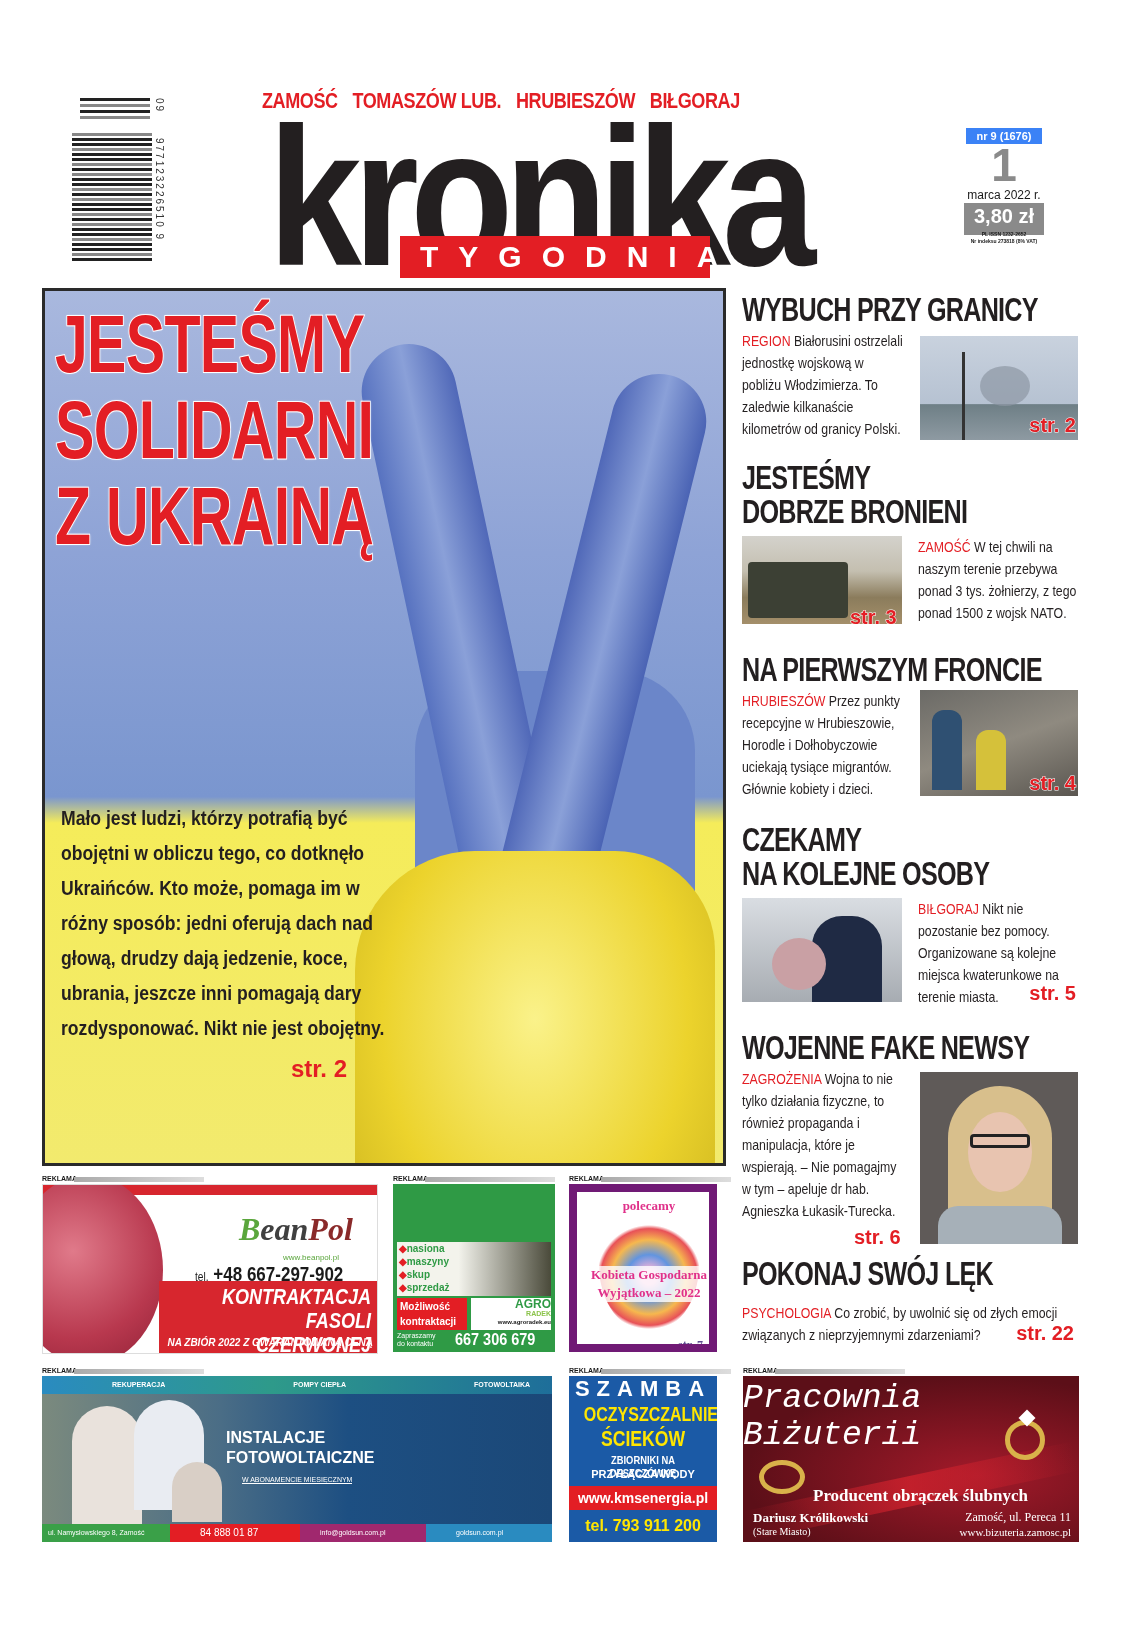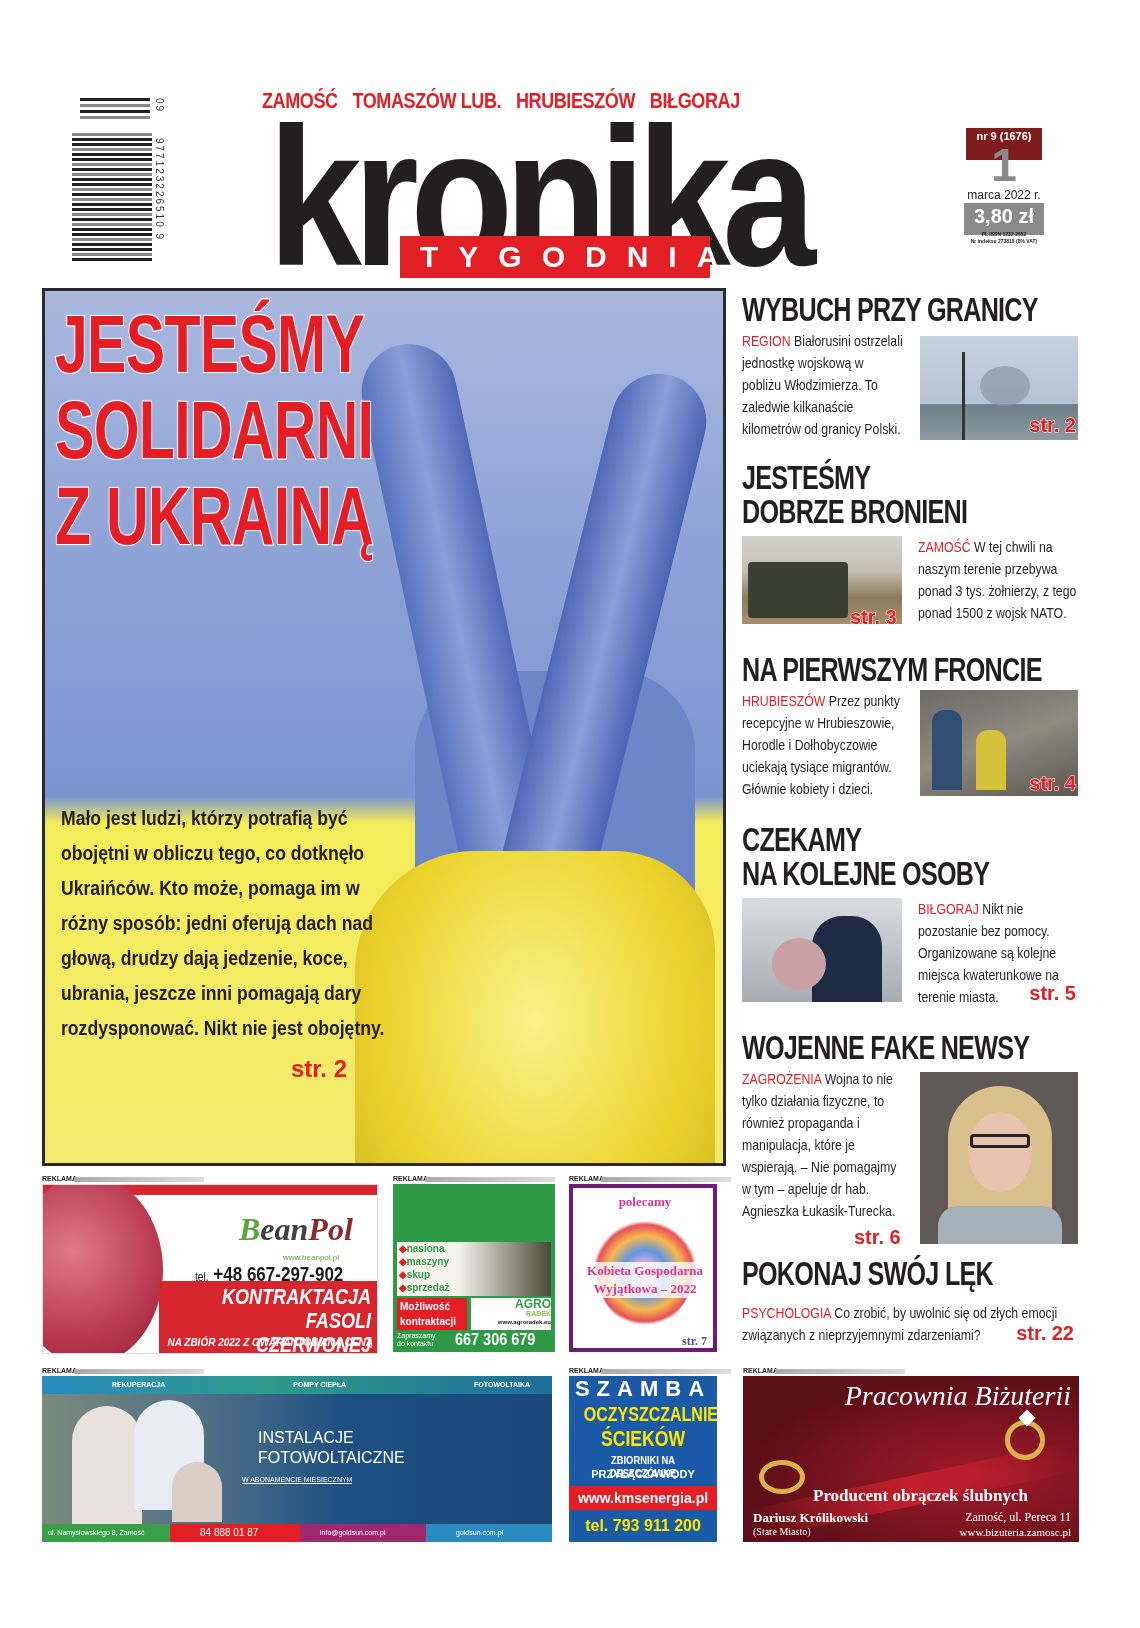--- a/index.html
+++ b/index.html
@@ -9,21 +9,21 @@
 .barcode{left:72px;top:98px;width:90px;height:168px;display:flex;flex-direction:column;gap:2px}
 .bc-top{display:flex;flex-direction:column;gap:3px;margin-left:8px;width:70px;margin-bottom:12px}
 .bc-bar{height:3px;background:#222}
 .bc-bar.g{background:#888}
 .bc-main{display:flex;flex-direction:column;gap:2px;width:80px}
 .bc-digits{position:absolute;left:82px;top:40px;writing-mode:vertical-rl;font-size:10px;letter-spacing:2px;color:#333}
 .bc-digits2{position:absolute;left:82px;top:0px;writing-mode:vertical-rl;font-size:10px;letter-spacing:2px;color:#333}
 .towns{left:262px;top:88px;display:flex;gap:18px;font-weight:bold;color:#e31e24;font-size:22px;letter-spacing:-0.5px;transform:scaleX(.82);transform-origin:left top;width:760px}
 .logo{left:268px;top:88px;font-weight:bold;font-size:196px;letter-spacing:-10px;color:#231f20;line-height:1;transform:scaleX(.86);transform-origin:left top}
 .tyg{left:400px;top:236px;width:310px;height:42px;background:#e31e24;color:#fff;font-weight:bold;font-size:30px;letter-spacing:20px;text-align:center;line-height:42px;padding-left:20px}
-.issue{left:966px;top:128px;width:76px;height:32px;background:#7f1d1d;color:#fff;font-size:11px;font-weight:bold;text-align:center;line-height:16px}
+.issue{left:966px;top:128px;width:76px;height:16px;background:#3b82f6;color:#fff;font-size:11px;font-weight:bold;text-align:center;line-height:16px}
 .day{left:966px;top:142px;width:76px;text-align:center;font-size:46px;font-weight:bold;color:#8a8a8a;line-height:46px}
 .date{left:960px;top:188px;width:88px;text-align:center;font-size:12px;font-weight:normal}
 .price{left:964px;top:203px;width:80px;height:32px;background:#8a8a8a;color:#fff;font-size:20px;font-weight:bold;text-align:center;line-height:26px}
 .issn{left:958px;top:231px;width:92px;text-align:center;font-size:5px;line-height:7px;font-weight:bold}
 
 .hero{left:42px;top:288px;width:684px;height:878px;border:3px solid #2a2a2a;overflow:hidden;background:linear-gradient(180deg,#a9b8de 0%,#8ea3d6 30%,#7a96cf 58%,#f5ec5a 61%,#f2ea6e 100%)}
 .hand-f1{left:365px;top:48px;width:95px;height:560px;border-radius:48px;background:linear-gradient(90deg,#5772c0,#8aa0d8,#5068b8);transform:rotate(-12deg)}
 .hand-f2{left:510px;top:76px;width:95px;height:560px;border-radius:48px;background:linear-gradient(90deg,#5068b8,#8aa0d8,#4a63b4);transform:rotate(14deg)}
 .hand-palm{left:370px;top:380px;width:280px;height:260px;border-radius:80px 80px 40px 40px;background:#6b86c9}
 .hand-fist{left:310px;top:560px;width:360px;height:420px;border-radius:120px 100px 60px 60px;background:radial-gradient(ellipse at 50% 40%,#faf28a,#ecd32c 60%,#c9b21e)}
@@ -214,41 +214,41 @@
     <div style="font-size:6px;font-weight:bold;line-height:8px">www.agroradek.eu</div>
   </div>
   <div class="abs" style="left:4px;top:148px;font-size:7px;color:#fff;line-height:8px">
       <div>Zapraszamy</div>
       <div>do kontaktu</div>
     </div>
   <div class="abs" style="left:62px;top:146px;font-size:17px;font-weight:bold;color:#fff;transform:scaleX(.85);transform-origin:left top">667 306 679</div>
 </div>
 
 <div class="rek" style="left:569px;top:1175px">REKLAMA</div>
-<div class="ad" style="left:569px;top:1184px;width:148px;height:168px;background:#fff;border:4px solid #701a75">
+<div class="ad" style="left:569px;top:1184px;width:148px;height:168px;background:#fff;border:8px solid #701a75">
   <div class="abs" style="left:0;top:6px;width:144px;text-align:center;font-family:'Liberation Serif',serif;font-weight:bold;color:#e0318a;font-size:13px">polecamy</div>
   <div class="abs" style="left:22px;top:30px;width:100px;height:110px;border-radius:50% 50% 50% 50%/40% 40% 60% 60%;background:radial-gradient(circle,#f2a2d0 10%,#3a7ad8 30%,#f4a622 50%,#e2262e 65%,transparent 70%);opacity:.8"></div>
   <div class="abs" style="left:0;top:74px;width:144px;text-align:center;font-family:'Liberation Serif',serif;font-weight:bold;color:#e0318a;font-size:13px;line-height:18px;background:rgba(255,255,255,.8)">
       <div>Kobieta Gospodarna</div>
       <div>Wyjątkowa – 2022</div>
     </div>
   <div class="abs" style="right:6px;top:146px;font-family:'Liberation Serif',serif;font-weight:bold;color:#5b4a8f;font-size:12px">str. 7</div>
 </div>
 
 <div class="rek" style="left:42px;top:1367px">REKLAMA</div>
 <div class="ad" style="left:42px;top:1376px;width:510px;height:166px;background:linear-gradient(90deg,#7b8a7e 0%,#4a6d86 35%,#1d4f82 60%,#1b4878 100%)">
   <div class="abs" style="left:0;top:0;width:510px;height:18px;background:linear-gradient(90deg,#2a8bc0,#2e9a8a 45%,#1e6e9a);display:flex;font-size:7px;font-weight:bold;color:#fff;line-height:18px">
     <span style="margin-left:70px">REKUPERACJA</span>
     <span style="margin-left:128px">POMPY CIEPŁA</span>
     <span style="margin-left:128px">FOTOWOLTAIKA</span>
   </div>
   <div class="abs" style="left:30px;top:30px;width:70px;height:120px;background:#e9e2dc;border-radius:35px 35px 0 0"></div>
   <div class="abs" style="left:92px;top:24px;width:70px;height:110px;background:#e9ecf2;border-radius:35px 35px 0 0"></div>
   <div class="abs" style="left:130px;top:86px;width:50px;height:60px;background:#d9cfc6;border-radius:25px 25px 0 0"></div>
-  <div class="abs" style="left:216px;top:52px;color:#fff;font-weight:normal;font-size:16px;line-height:20px">
+  <div class="abs" style="left:184px;top:52px;color:#fff;font-weight:bold;font-size:16px;line-height:20px">
       <div>INSTALACJE</div>
       <div>FOTOWOLTAICZNE</div>
     </div>
   <div class="abs" style="left:200px;top:100px;color:#fff;font-size:7px;border-bottom:1px solid #fff">W ABONAMENCIE MIESIĘCZNYM</div>
   <div class="abs" style="left:0;top:148px;width:510px;height:18px;display:flex;font-size:7px;color:#fff;line-height:18px">
     <span style="width:128px;background:#3aa048;padding-left:6px">ul. Namysłowskiego 8, Zamość</span>
     <span style="width:130px;background:#e31e24;padding-left:30px;font-size:10px">84 888 01 87</span>
     <span style="width:126px;background:#a0286e;padding-left:20px">info@goldsun.com.pl</span>
     <span style="width:126px;background:#2a8bc0;padding-left:30px">goldsun.com.pl</span>
   </div>
@@ -261,21 +261,21 @@
   <div class="abs" style="left:0;top:50px;width:148px;text-align:center;color:#ffe600;font-weight:bold;font-size:22px;line-height:26px;transform:scaleX(.8);transform-origin:center top">ŚCIEKÓW</div>
   <div class="abs" style="left:0;top:78px;width:148px;text-align:center;color:#fff;font-weight:bold;font-size:11px;line-height:13px;transform:scaleX(.85);transform-origin:center top">ZBIORNIKI NA DESZCZÓWKĘ</div>
   <div class="abs" style="left:0;top:92px;width:148px;text-align:center;color:#fff;font-weight:bold;font-size:11px;line-height:13px">PRZYŁĄCZA WODY</div>
   <div class="abs" style="left:0;top:110px;width:148px;height:24px;background:#e31e24;text-align:center;color:#fff;font-weight:bold;font-size:14px;line-height:24px">www.kmsenergia.pl</div>
   <div class="abs" style="left:0;top:136px;width:148px;text-align:center;color:#ffe600;font-weight:bold;font-size:16px;line-height:28px">tel. 793 911 200</div>
 </div>
 
 <div class="rek" style="left:743px;top:1367px">REKLAMA</div>
 <div class="ad" style="left:743px;top:1376px;width:336px;height:166px;background:radial-gradient(ellipse at 70% 60%,#a31a2a,#5c0f18 70%)">
   <div class="abs" style="left:0;top:100px;width:336px;height:30px;background:linear-gradient(90deg,transparent,#d8232e 50%,transparent);transform:rotate(-12deg);opacity:.7"></div>
-  <div class="abs" style="right:8px;top:4px;font-family:Liberation Serif, serif;font-style:italic;color:#fff;font-size:28px">Pracownia Biżuterii</div>
+  <div class="abs" style="right:0;top:4px;font-family:Liberation Mono, monospace;font-style:italic;color:#fff;font-size:33px">Pracownia Biżuterii</div>
   <div class="abs" style="left:16px;top:84px;width:46px;height:34px;border:5px solid #d9b24a;border-radius:50%"></div>
   <div class="abs" style="left:262px;top:44px;width:40px;height:40px;border:5px solid #d9b24a;border-radius:50%"></div>
   <div class="abs" style="left:278px;top:36px;width:12px;height:12px;background:#fff;transform:rotate(45deg)"></div>
   <div class="abs" style="left:70px;top:110px;font-family:'Liberation Serif',serif;color:#fff;font-size:17px;font-weight:bold">Producent obrączek ślubnych</div>
   <div class="abs" style="left:10px;top:134px;font-family:'Liberation Serif',serif;color:#fff;font-size:13px;font-weight:bold">Dariusz Królikowski</div>
   <div class="abs" style="left:10px;top:150px;font-family:'Liberation Serif',serif;color:#fff;font-size:10px">(Stare Miasto)</div>
   <div class="abs" style="right:8px;top:134px;font-family:'Liberation Serif',serif;color:#fff;font-size:12px">Zamość, ul. Pereca 11</div>
   <div class="abs" style="right:8px;top:150px;font-family:'Liberation Serif',serif;color:#fff;font-size:11px">www.bizuteria.zamosc.pl</div>
 </div>
 

